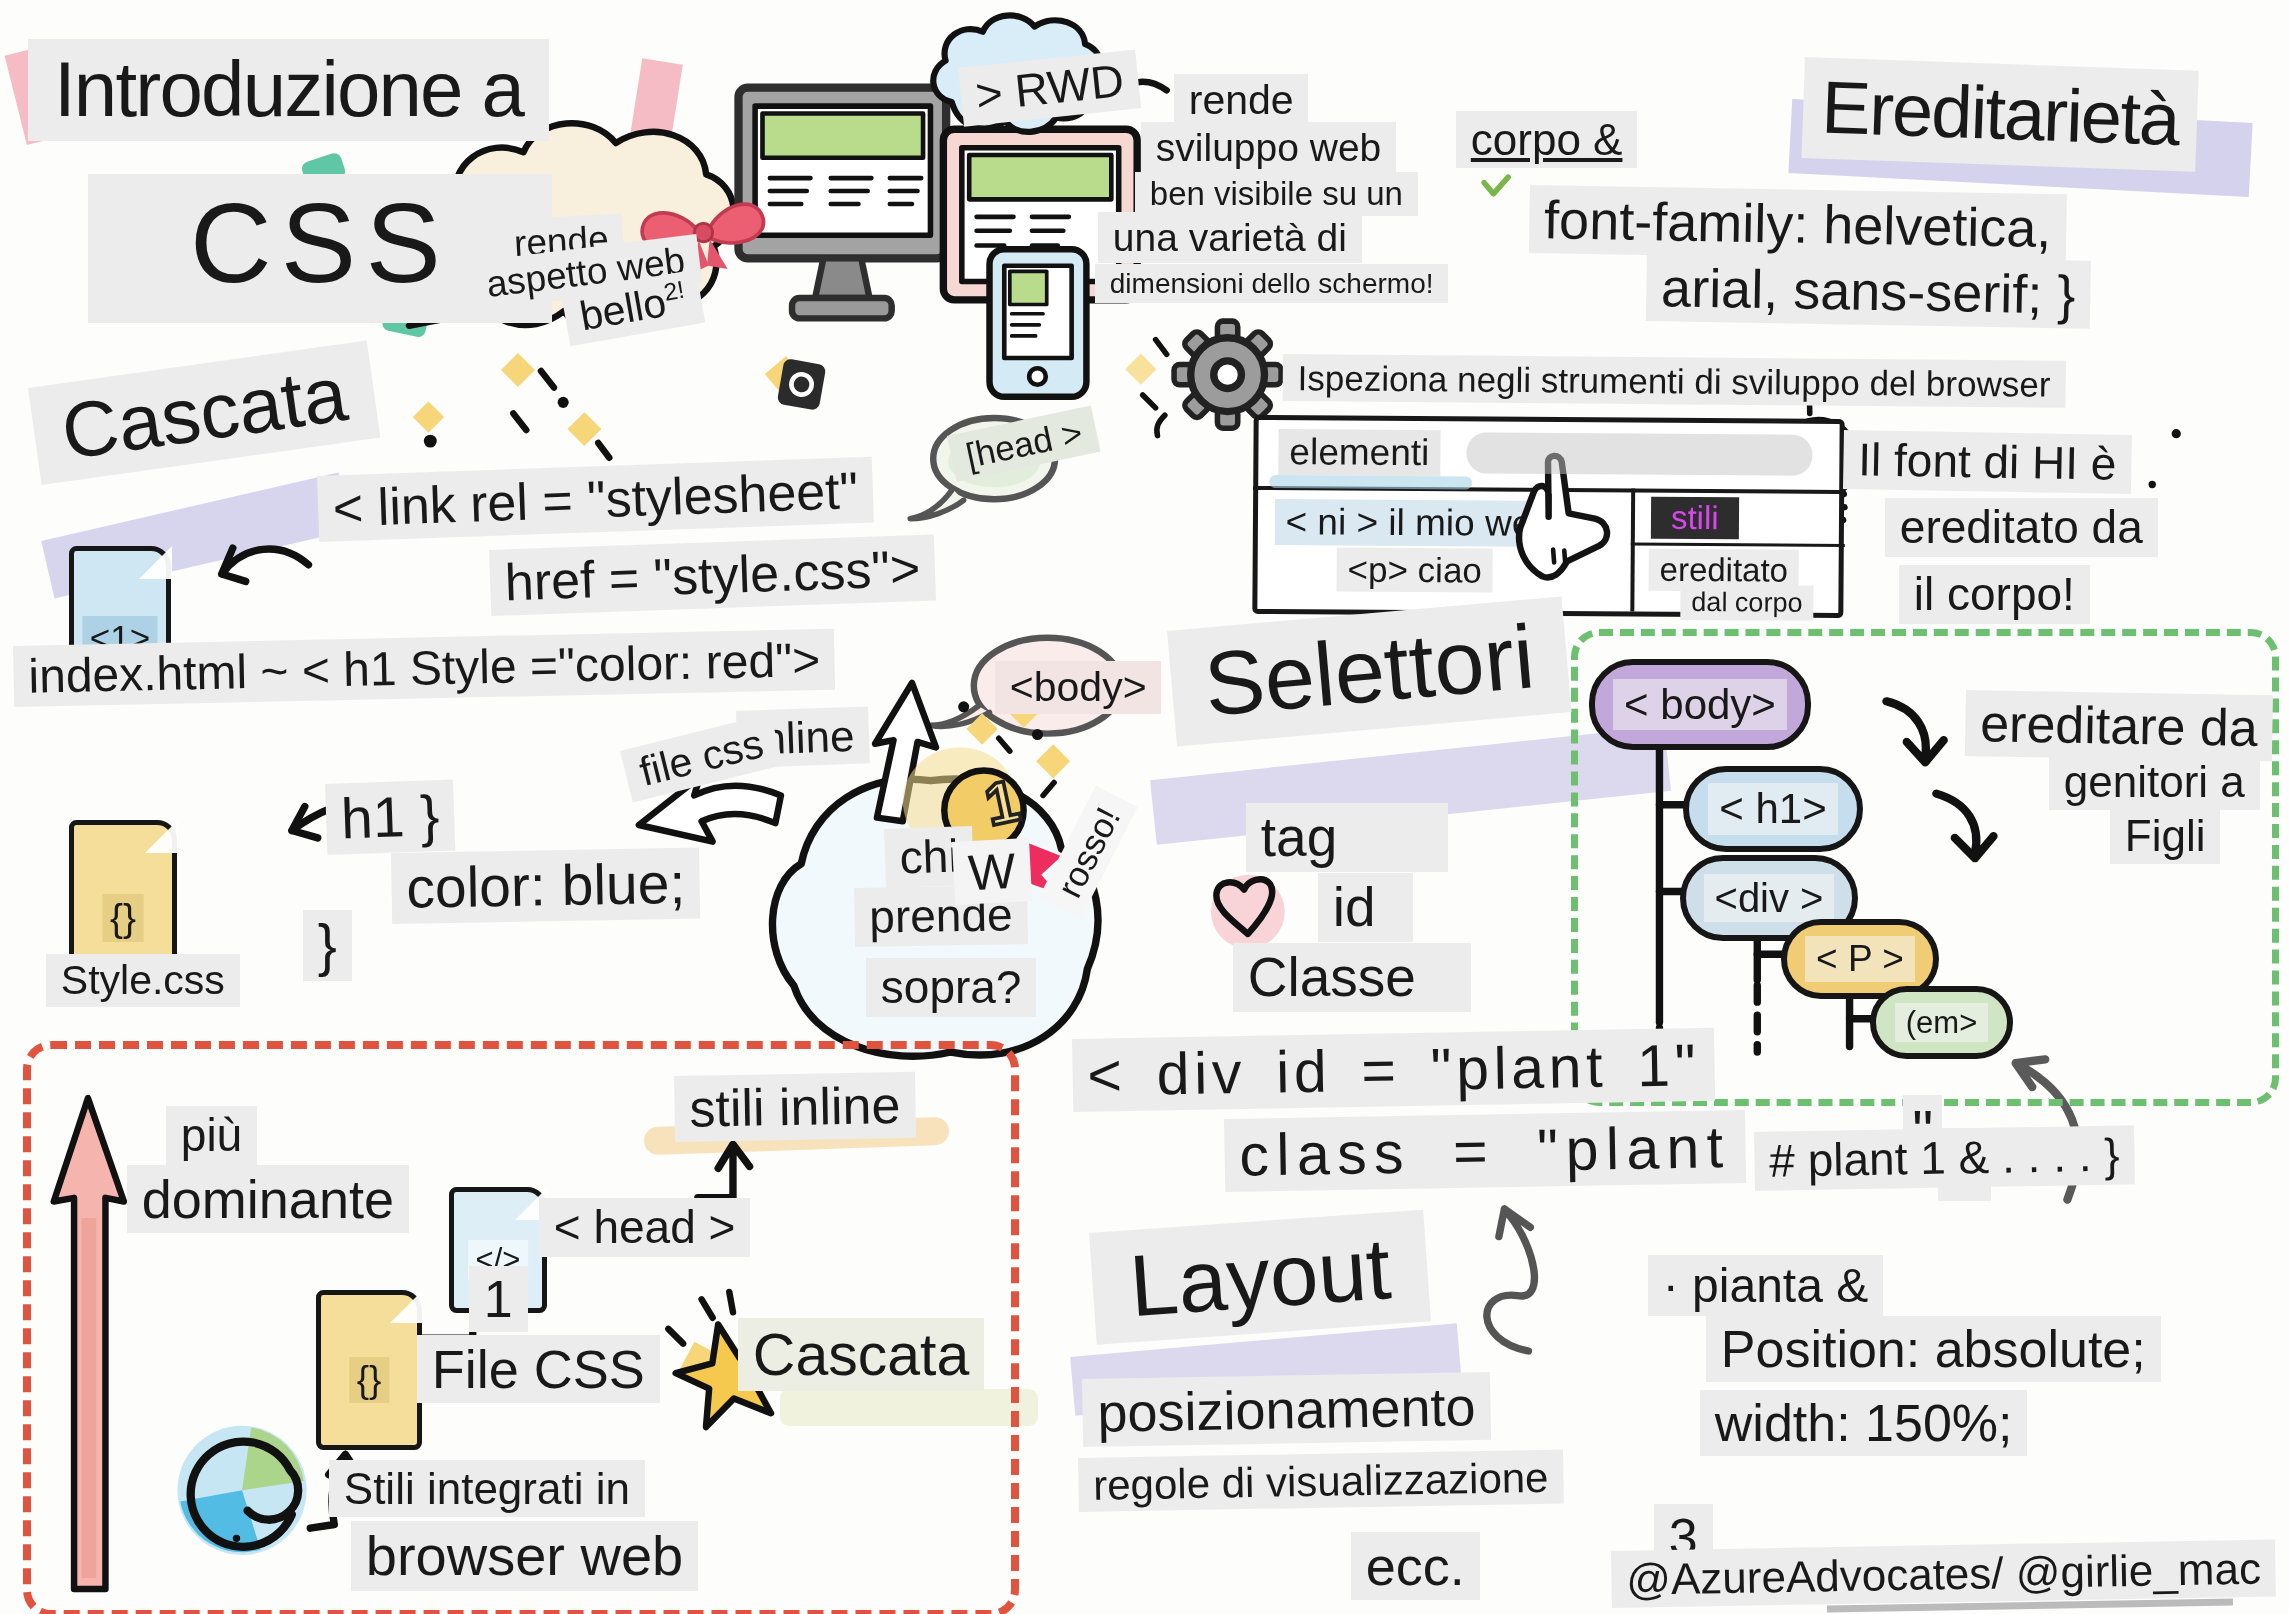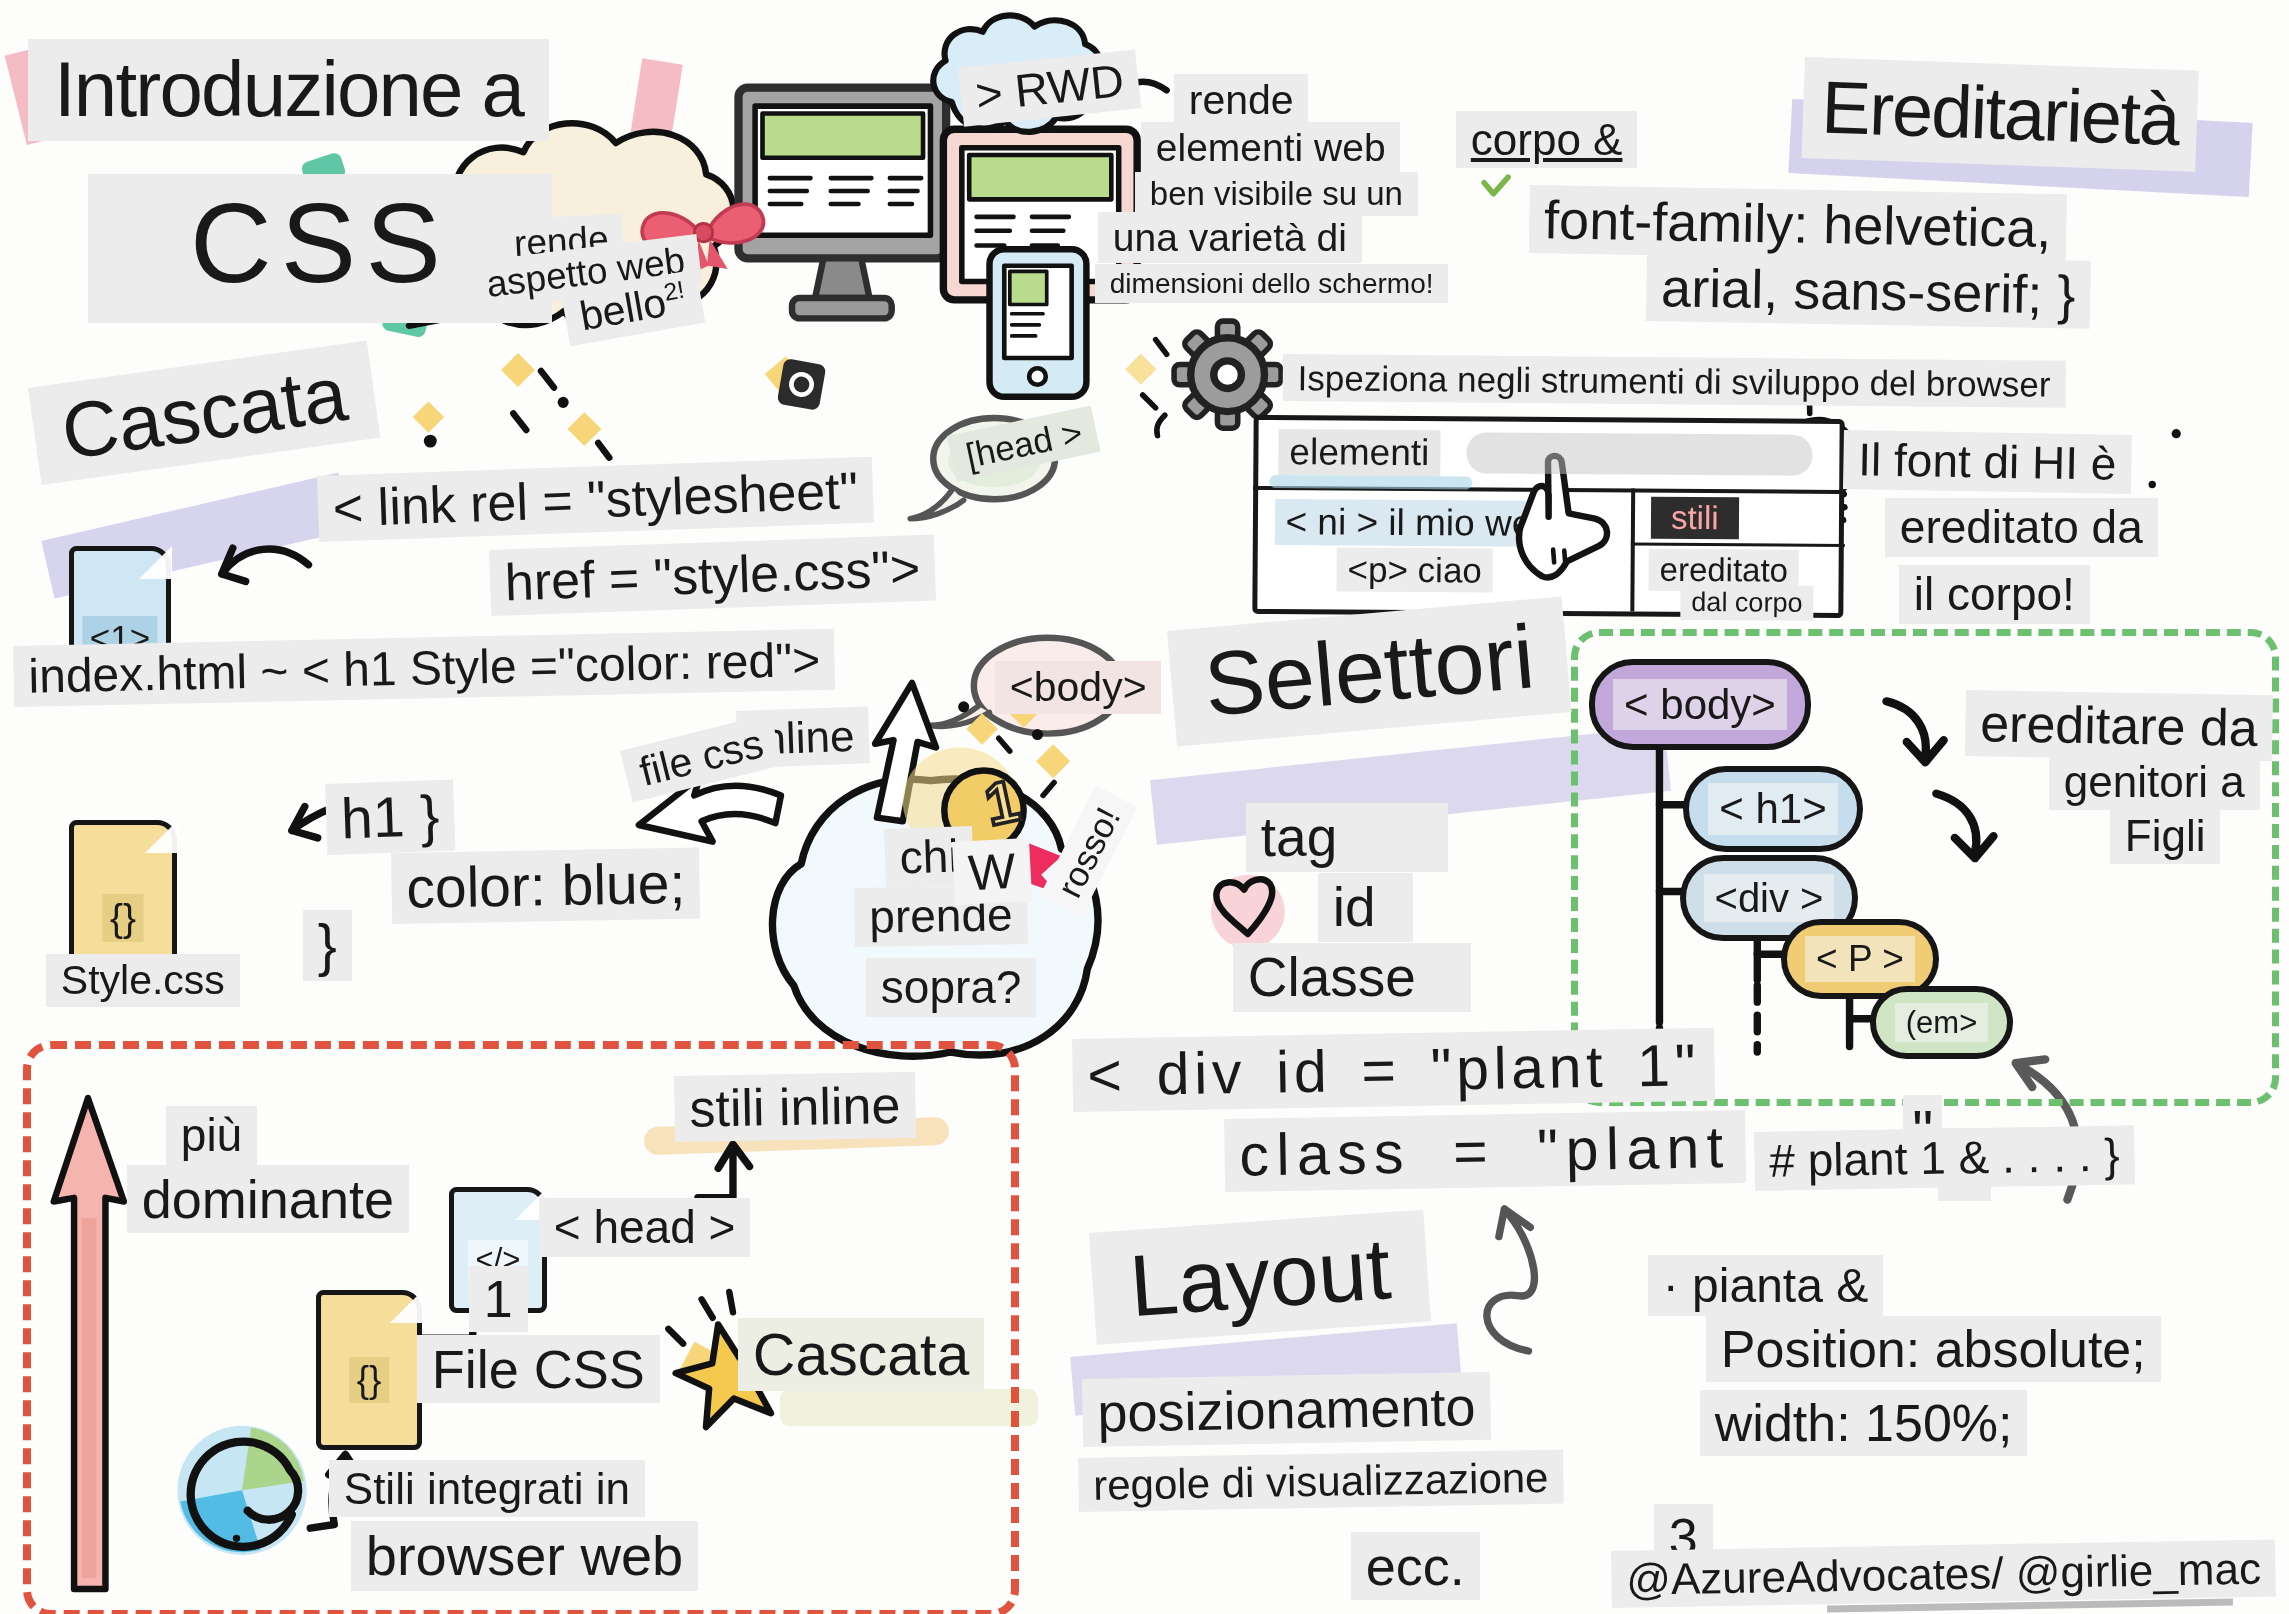--- a/index.html
+++ b/index.html
@@ -240,21 +240,21 @@
     </div>
 
   <div class="devtools">
     <div class="wash" style="left:208px;top:11px;width:346px;height:41px;background:#c6c6c6;opacity:.5;border-radius:20px;"></div>
     <div class="wash" style="left:11px;top:55px;width:203px;height:13px;background:#a8d4e8;opacity:.6;border-radius:7.4px;"></div>
     <span class="pt" style="left:20px;top:9.2px;font-size:37px;background:#e7e7e7;">elementi</span>
     <div style="position:absolute;left:-5.5px;top:66px;width:587px;border-top:4.6px solid #181818;"></div>
     <span class="pt" style="left:16.6px;top:79px;font-size:37px;background:#d9e8f1;">&lt; ni &gt; il mio web</span>
     <span class="pt" style="left:79px;top:127px;font-size:35px;">&lt;p&gt; ciao</span>
     <div style="position:absolute;left:373px;top:66px;height:123px;border-left:4.6px solid #181818;"></div>
-    <span class="pt" style="left:393px;top:74px;font-size:33px;background:#2d2d2d;color:#fca5a5;padding:1.8px 20px;">stili</span>
+    <span class="pt" style="left:393px;top:74px;font-size:33px;background:#2d2d2d;color:#d946ef;padding:1.8px 20px;">stili</span>
     <div style="position:absolute;left:373px;top:120px;width:214px;border-top:3.7px solid #181818;"></div>
     <span class="pt" style="left:391px;top:126px;font-size:33px;">ereditato</span>
     <span class="pt" style="left:423px;top:162px;font-size:27px;">dal corpo</span>
     <svg width="138" height="162" style="position:absolute;left:247px;top:39px;overflow:visible;" viewBox="0 0 150 175">
       <g transform="rotate(-5)">
         <path d="M 30,128 C 12,116 4,94 10,74 L 28,36 C 33,26 44,29 44,40 L 42,64 L 46,6 C 46,-4 60,-4 61,6 L 64,62 L 92,70 C 107,75 108,94 94,100 L 58,114 C 50,126 40,133 30,128 Z" fill="#fff" stroke="#131313" stroke-width="7" stroke-linejoin="round"></path>
         <path d="M 44,100 L 44,114 M 56,102 L 56,116" stroke="#131313" stroke-width="5" stroke-linecap="round"></path>
       </g>
     </svg>
   </div>
@@ -263,21 +263,21 @@
   <span class="t" style="left:88px;top:174px;font-size:113px;padding:5.5px 102px 16.6px;letter-spacing:9.2px;">CSS</span>
 
   <span class="t" style="left:498px;top:220px;font-size:37px;transform:rotate(-3deg);">rende</span>
   <span class="t" style="left:469px;top:262px;font-size:37px;transform:rotate(-7deg);">aspetto web</span>
   <span class="t" style="left:561px;top:293px;font-size:41px;transform:rotate(-10deg);">
     <span class="nobg">bello</span><span class="nobg sup">2!</span>
   </span>
 
   <span class="t" style="left:958px;top:68px;font-size:46px;transform:rotate(-6deg);">&gt; RWD</span>
   <span class="t" style="left:1174px;top:74px;font-size:41px;">rende</span>
-  <span class="t" style="left:1141px;top:122px;font-size:39px;">elementi web</span>
+  <span class="t" style="left:1141px;top:122px;font-size:39px;">sviluppo web</span>
   <span class="t" style="left:1135px;top:172px;font-size:33px;">ben visibile su un</span>
   <span class="t" style="left:1098px;top:212px;font-size:39px;">una varietà di</span>
   <span class="t" style="left:1095px;top:264px;font-size:28px;">dimensioni dello schermo!</span>
 
   <span class="t" style="left:1456px;top:111px;font-size:44px;text-decoration:underline;">corpo &amp;</span>
   <span class="t" style="left:1805px;top:57px;font-size:74px;letter-spacing:-1.8px;padding:9.2px 18.5px;transform:rotate(2deg);">Ereditarietà</span>
   <span class="t" style="left:1530px;top:185px;font-size:54px;transform:rotate(1deg);">font-family: helvetica,</span>
   <span class="t" style="left:1647px;top:253px;font-size:54px;transform:rotate(1deg);">arial, sans-serif; }</span>
   <span class="t" style="left:1283px;top:354px;font-size:35px;transform:rotate(.5deg);">Ispeziona negli strumenti di sviluppo del browser</span>
 

